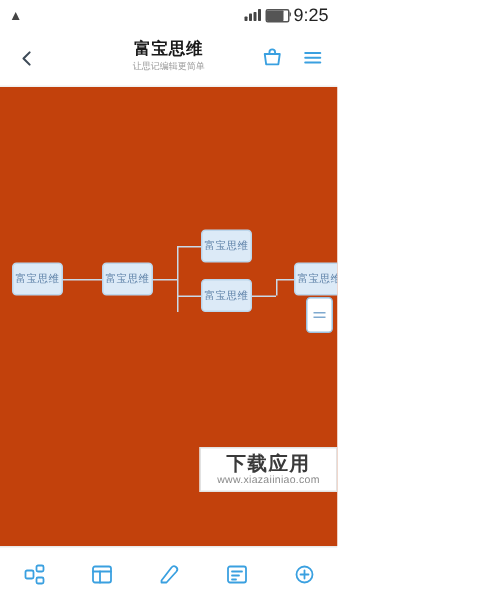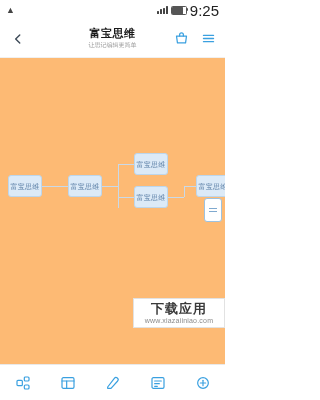--- a/index.html
+++ b/index.html
@@ -15,21 +15,21 @@
     height:20px;
     display:flex;align-items:center;
     padding:0 6px;
     font-size:9px;
     color:#333;
     background:#ffffff;
     box-sizing:border-box;
   }
   .statusbar .sb-left{display:flex;align-items:center;gap:3px;}
   .statusbar .sb-right{margin-left:auto;display:flex;align-items:center;gap:3px;}
-  .sb-time{font-size:15px;color:#222;}
+  .sb-time{font-size:12px;color:#222;}
   .sig-bars{display:inline-flex;align-items:flex-end;gap:1px;height:8px;}
   .sig-bars i{display:block;width:2px;background:#444;border-radius:.5px;}
   .sig-bars i:nth-child(1){height:3px;}
   .sig-bars i:nth-child(2){height:5px;}
   .sig-bars i:nth-child(3){height:6.5px;}
   .sig-bars i:nth-child(4){height:8px;}
   .batt{
     width:14px;height:7px;border:1px solid #555;border-radius:1.5px;
     position:relative;display:inline-block;
   }
@@ -62,21 +62,21 @@
   }
   .title{font-size:11px;font-weight:bold;color:#1a1a1a;letter-spacing:.5px;line-height:13px;}
   .subtitle{font-size:6px;color:#9a9a9a;line-height:9px;margin-top:1px;}
   .hdr-right{margin-left:auto;display:flex;align-items:center;gap:10px;z-index:2;}
   .hdr-ico{width:17px;height:17px;display:flex;align-items:center;justify-content:center;cursor:pointer;}
 
   
   .canvas{
     position:absolute;
     top:58px;left:0;right:0;bottom:36px;
-    background:#fdba74;
+    background:#c2410c;
     overflow:hidden;
   }
   .node{
     position:absolute;
     background:#dceaf7;
     border:1px solid #bcd6ec;
     border-radius:3px;
     color:#5b7fa6;
     font-size:7px;
     line-height:9px;

